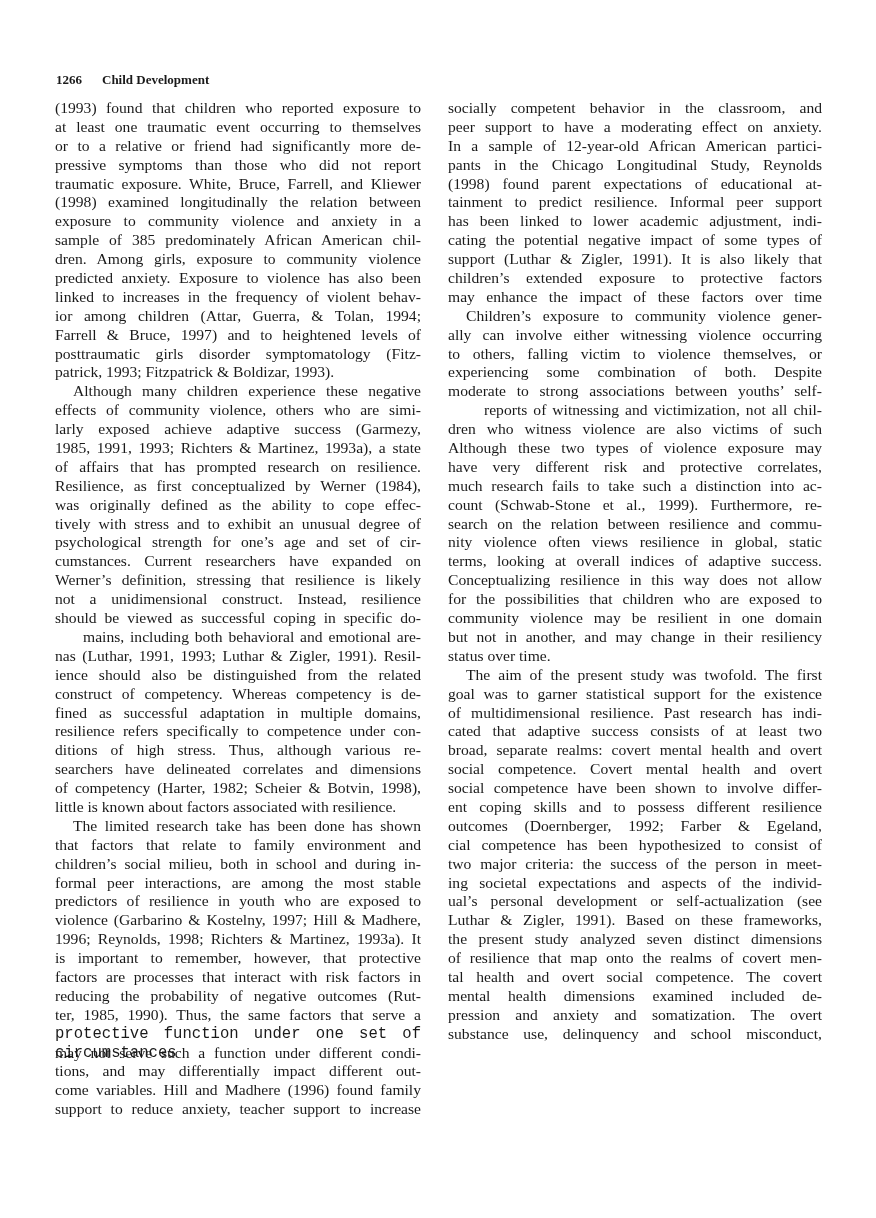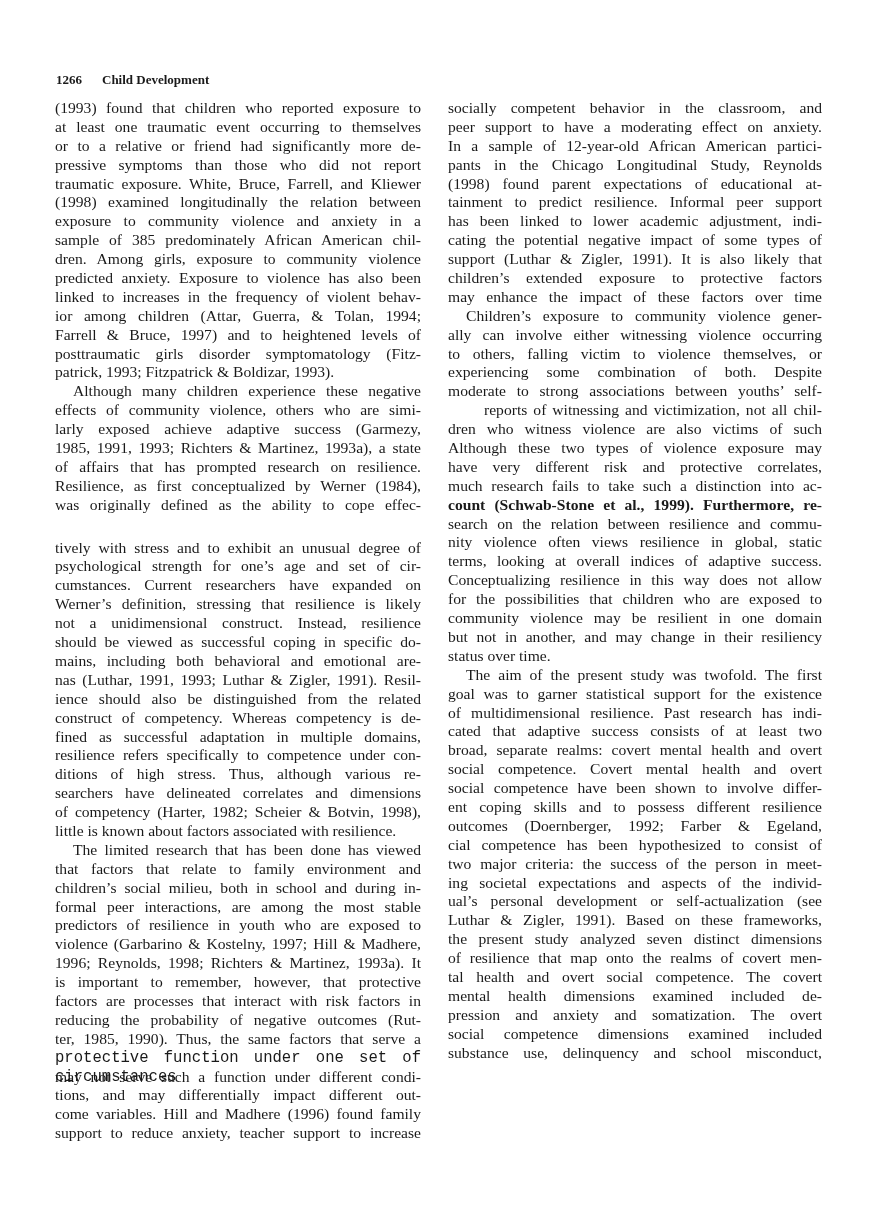--- a/index.html
+++ b/index.html
@@ -39,37 +39,37 @@
     <div class="line" style="white-space: normal;">Farrell &amp; Bruce, 1997) and to heightened levels of</div>
     <div class="line" style="white-space: normal;">posttraumatic girls disorder symptomatology (Fitz-</div>
     <div class="line last" style="white-space: normal;">patrick, 1993; Fitzpatrick &amp; Boldizar, 1993).</div>
     <div class="line indent" style="white-space: normal;">Although many children experience these negative</div>
     <div class="line" style="white-space: normal;">effects of community violence, others who are simi-</div>
     <div class="line" style="white-space: normal;">larly exposed achieve adaptive success (Garmezy,</div>
     <div class="line" style="white-space: normal;">1985, 1991, 1993; Richters &amp; Martinez, 1993a), a state</div>
     <div class="line" style="white-space: normal;">of affairs that has prompted research on resilience.</div>
     <div class="line" style="white-space: normal;">Resilience, as first conceptualized by Werner (1984),</div>
     <div class="line" style="white-space: normal;">was originally defined as the ability to cope effec-</div>
-    <div class="line" style="white-space: normal; margin-top: 24px;">tively with stress and to exhibit an unusual degree of</div>
+    <div class="line" style="white-space: normal;">tively with stress and to exhibit an unusual degree of</div>
     <div class="line" style="white-space: normal;">psychological strength for one’s age and set of cir-</div>
     <div class="line" style="white-space: normal;">cumstances. Current researchers have expanded on</div>
     <div class="line" style="white-space: normal;">Werner’s definition, stressing that resilience is likely</div>
     <div class="line" style="white-space: normal;">not a unidimensional construct. Instead, resilience</div>
     <div class="line" style="white-space: normal;">should be viewed as successful coping in specific do-</div>
-    <div class="line" style="white-space: normal;">mains, including both behavioral and emotional are-</div>
+    <div class="line" style="white-space: normal; margin-left: 28px;">mains, including both behavioral and emotional are-</div>
     <div class="line" style="white-space: normal;">nas (Luthar, 1991, 1993; Luthar &amp; Zigler, 1991). Resil-</div>
     <div class="line" style="white-space: normal;">ience should also be distinguished from the related</div>
     <div class="line" style="white-space: normal;">construct of competency. Whereas competency is de-</div>
     <div class="line" style="white-space: normal;">fined as successful adaptation in multiple domains,</div>
     <div class="line" style="white-space: normal;">resilience refers specifically to competence under con-</div>
     <div class="line" style="white-space: normal;">ditions of high stress. Thus, although various re-</div>
     <div class="line" style="white-space: normal;">searchers have delineated correlates and dimensions</div>
     <div class="line" style="white-space: normal;">of competency (Harter, 1982; Scheier &amp; Botvin, 1998),</div>
     <div class="line last" style="white-space: normal;">little is known about factors associated with resilience.</div>
-    <div class="line indent" style="white-space: normal;">The limited research that has been done has viewed</div>
+    <div class="line indent" style="white-space: normal;">The limited research take has been done has shown</div>
     <div class="line" style="white-space: normal;">that factors that relate to family environment and</div>
     <div class="line" style="white-space: normal;">children’s social milieu, both in school and during in-</div>
     <div class="line" style="white-space: normal;">formal peer interactions, are among the most stable</div>
     <div class="line" style="white-space: normal;">predictors of resilience in youth who are exposed to</div>
     <div class="line" style="white-space: normal;">violence (Garbarino &amp; Kostelny, 1997; Hill &amp; Madhere,</div>
     <div class="line" style="white-space: normal;">1996; Reynolds, 1998; Richters &amp; Martinez, 1993a). It</div>
     <div class="line" style="white-space: normal;">is important to remember, however, that protective</div>
     <div class="line" style="white-space: normal;">factors are processes that interact with risk factors in</div>
     <div class="line" style="white-space: normal;">reducing the probability of negative outcomes (Rut-</div>
     <div class="line" style="white-space: normal;">ter, 1985, 1990). Thus, the same factors that serve a</div>
@@ -94,21 +94,21 @@
     <div class="line indent" style="white-space: normal;">Children’s exposure to community violence gener-</div>
     <div class="line" style="white-space: normal;">ally can involve either witnessing violence occurring</div>
     <div class="line" style="white-space: normal;">to others, falling victim to violence themselves, or</div>
     <div class="line" style="white-space: normal;">experiencing some combination of both. Despite</div>
     <div class="line" style="white-space: normal;">moderate to strong associations between youths’ self-</div>
     <div class="line" style="white-space: normal; margin-left: 36px;">reports of witnessing and victimization, not all chil-</div>
     <div class="line" style="white-space: normal;">dren who witness violence are also victims of such</div>
     <div class="line" style="white-space: normal;">Although these two types of violence exposure may</div>
     <div class="line" style="white-space: normal;">have very different risk and protective correlates,</div>
     <div class="line" style="white-space: normal;">much research fails to take such a distinction into ac-</div>
-    <div class="line" style="white-space: normal; font-weight: bold;">count (Schwab-Stone et al., 1999). Furthermore, re-</div>
+    <div class="line" style="white-space: normal;">count (Schwab-Stone et al., 1999). Furthermore, re-</div>
     <div class="line" style="white-space: normal;">search on the relation between resilience and commu-</div>
     <div class="line" style="white-space: normal;">nity violence often views resilience in global, static</div>
     <div class="line" style="white-space: normal;">terms, looking at overall indices of adaptive success.</div>
     <div class="line" style="white-space: normal;">Conceptualizing resilience in this way does not allow</div>
     <div class="line" style="white-space: normal;">for the possibilities that children who are exposed to</div>
     <div class="line" style="white-space: normal;">community violence may be resilient in one domain</div>
     <div class="line" style="white-space: normal;">but not in another, and may change in their resiliency</div>
     <div class="line last" style="white-space: normal;">status over time.</div>
     <div class="line indent" style="white-space: normal;">The aim of the present study was twofold. The first</div>
     <div class="line" style="white-space: normal;">goal was to garner statistical support for the existence</div>
@@ -122,15 +122,14 @@
     <div class="line" style="white-space: normal;">cial competence has been hypothesized to consist of</div>
     <div class="line" style="white-space: normal;">two major criteria: the success of the person in meet-</div>
     <div class="line" style="white-space: normal;">ing societal expectations and aspects of the individ-</div>
     <div class="line" style="white-space: normal;">ual’s personal development or self-actualization (see</div>
     <div class="line" style="white-space: normal;">Luthar &amp; Zigler, 1991). Based on these frameworks,</div>
     <div class="line" style="white-space: normal;">the present study analyzed seven distinct dimensions</div>
     <div class="line" style="white-space: normal;">of resilience that map onto the realms of covert men-</div>
     <div class="line" style="white-space: normal;">tal health and overt social competence. The covert</div>
     <div class="line" style="white-space: normal;">mental health dimensions examined included de-</div>
     <div class="line" style="white-space: normal;">pression and anxiety and somatization. The overt</div>
-    <div class="line" style="white-space: normal;">social competence dimensions examined included</div>
     <div class="line" style="white-space: normal;">substance use, delinquency and school misconduct,</div>
   </div>
 
 </body></html>

